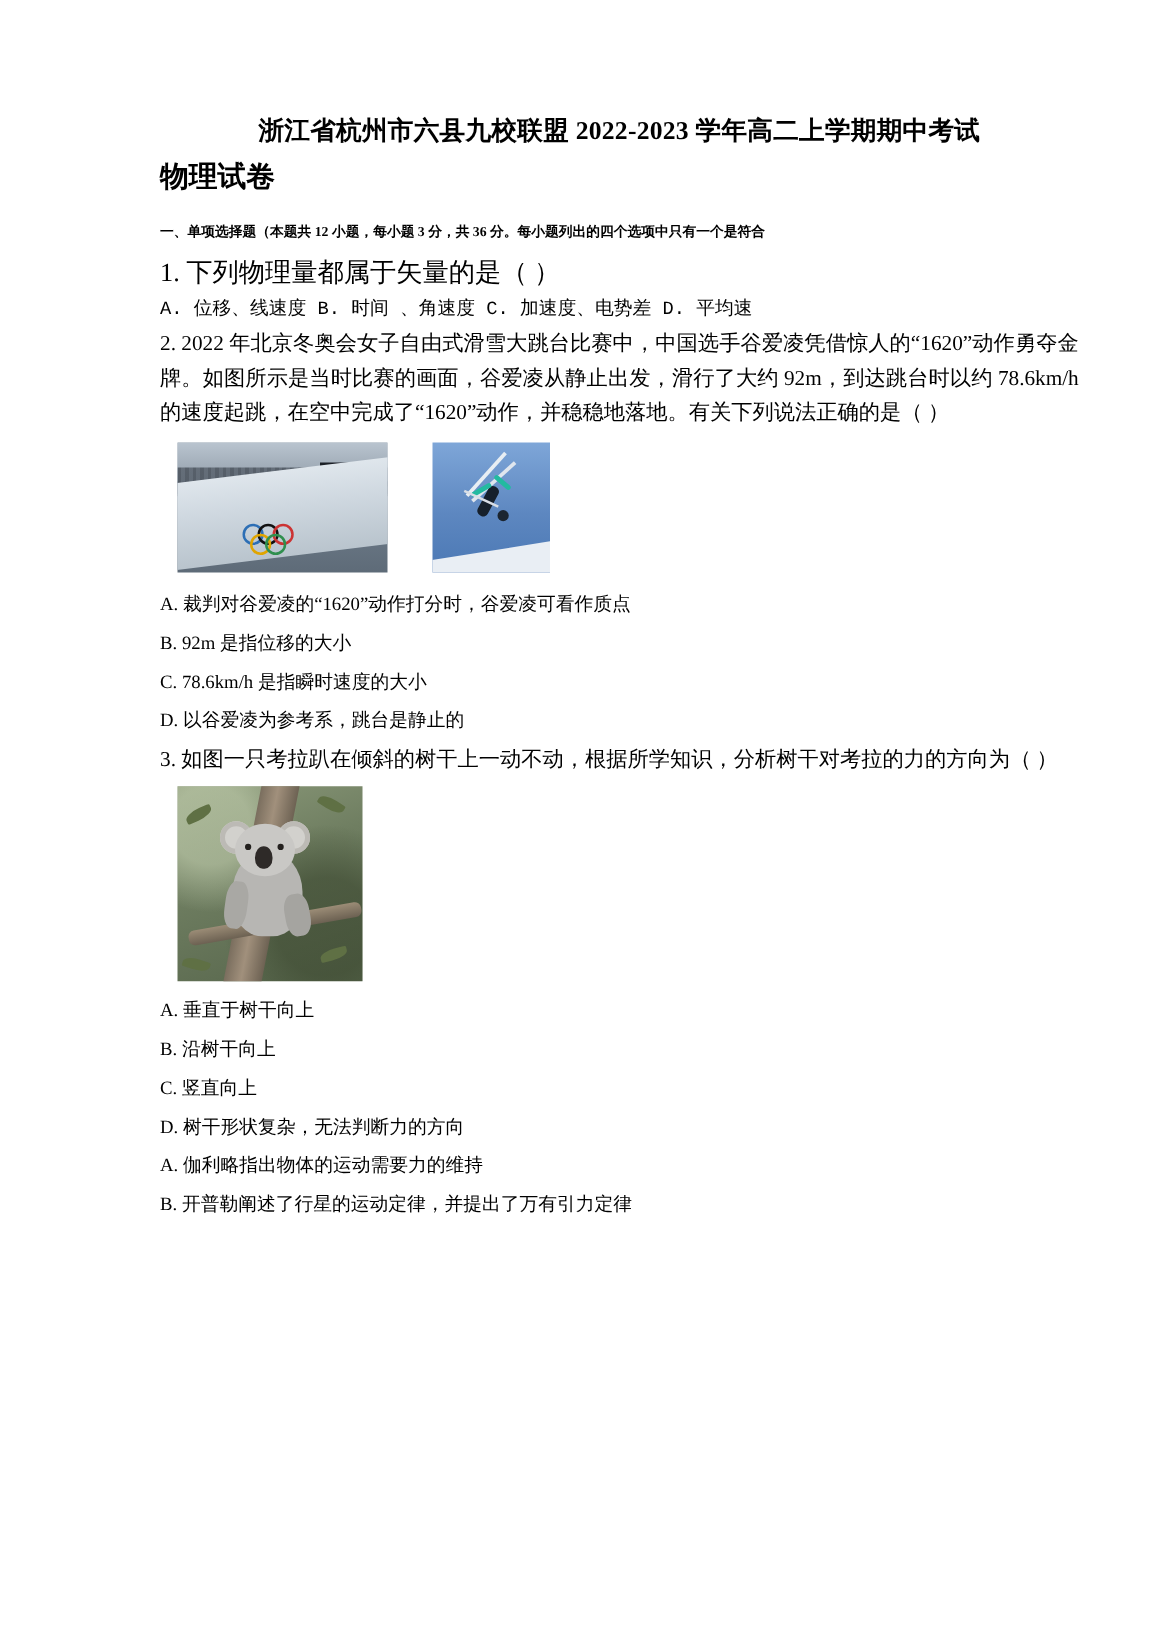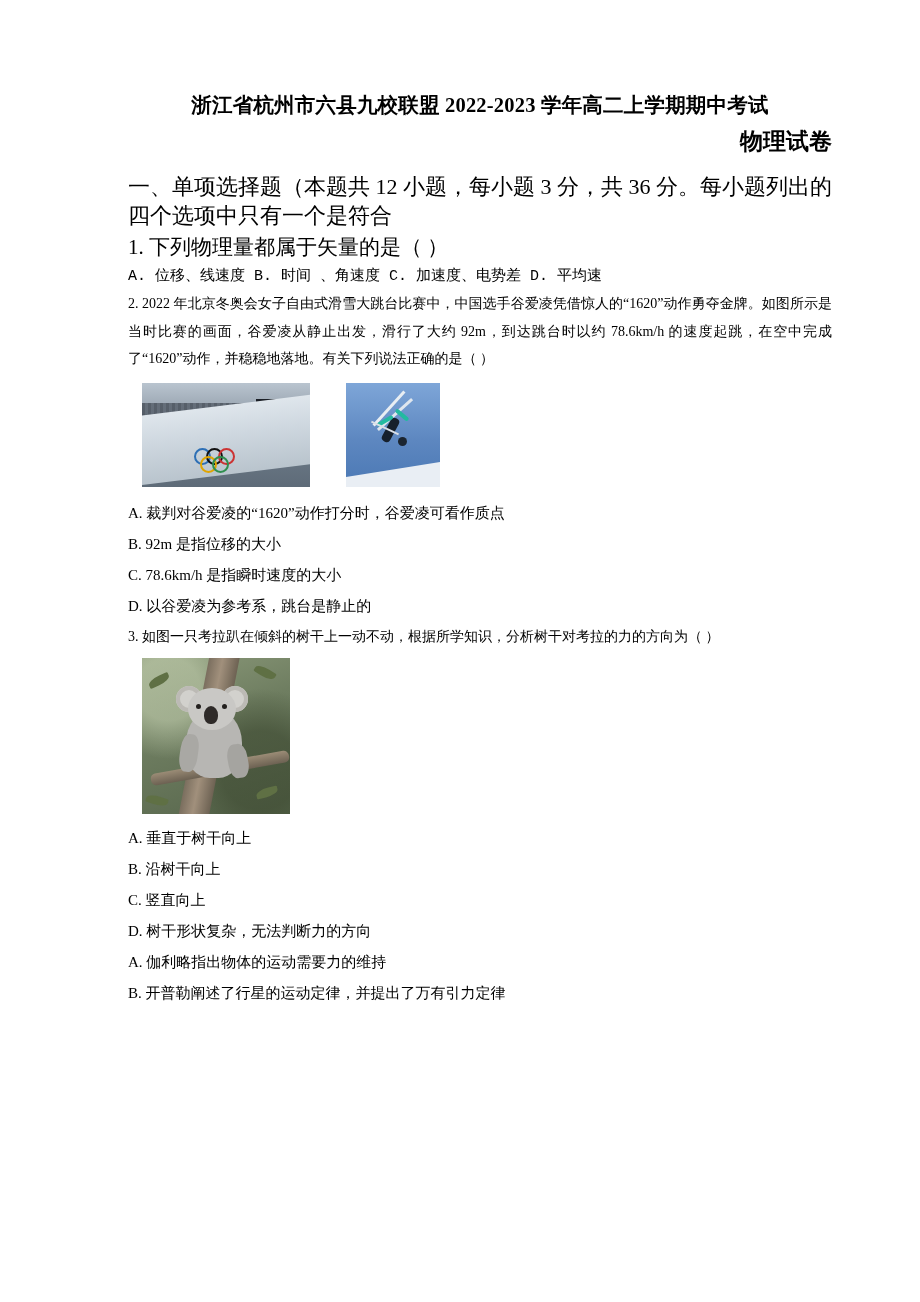--- a/index.html
+++ b/index.html
@@ -12,52 +12,52 @@
     height: 1302px;
     font-family: "Liberation Serif", "DejaVu Serif", serif;
     color: #000000;
     overflow: hidden;
   }
   .page {
     position: relative;
     width: 920px;
     height: 1302px;
     box-sizing: border-box;
-    padding: 88px 88px 0 128px;
+    padding: 88px 57px 0 128px;
   }
   .doc-title {
     text-align: center;
     font-weight: bold;
     font-size: 20.5px;
     line-height: 34px;
     letter-spacing: 0.2px;
     margin: 0 0 2px 0;
   }
   .doc-subtitle {
-    text-align: right;
+    text-align: left;
     font-weight: bold;
     font-size: 23px;
     line-height: 36px;
     margin: 0 0 10px 0;
   }
   .section-heading {
-    font-weight: normal;
-    font-size: 22px;
+    font-weight: bold;
+    font-size: 11px;
     line-height: 29px;
     margin: 12px 0 4px 0;
     text-align: justify;
   }
   .q {
     font-size: 21px;
     line-height: 27.5px;
     margin: 0 0 1px 0;
     text-align: justify;
   }
   .q-body {
-    font-size: 14px;
+    font-size: 17px;
     line-height: 27.5px;
     text-align: justify;
     margin: 0;
   }
   .opts-inline {
     font-size: 15px;
     line-height: 27.5px;
     margin: 0;
     text-align: justify;
     font-family: Liberation Mono, monospace;

